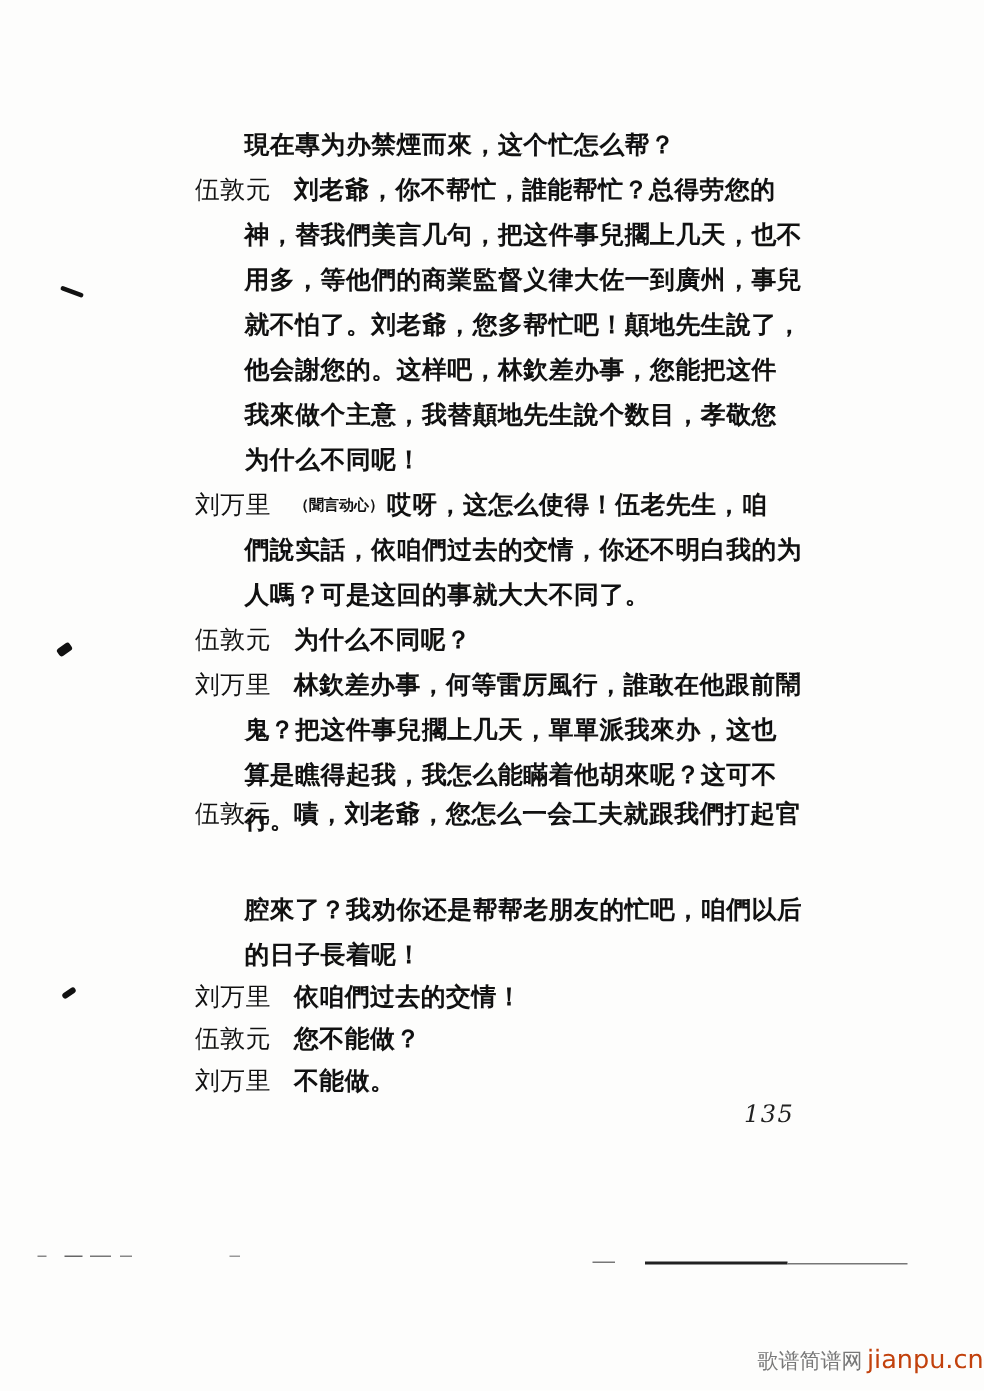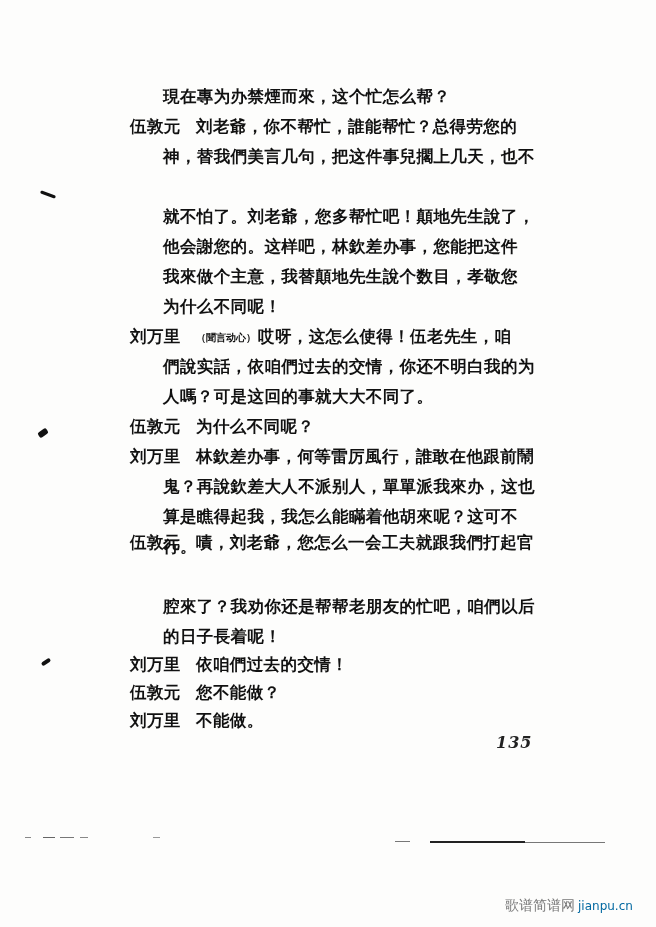--- a/index.html
+++ b/index.html
@@ -29,35 +29,35 @@
       line-height: 30px;
       font-size: 16.5px;
       white-space: nowrap;
       letter-spacing: 0.4px;
       font-weight: bold;
     }
     .line.cont { left: 163px; }
     .speaker {
       display: inline-block;
       width: 66px;
-      font-weight: bold;
+      font-weight: normal;
     }
     .stage {
       font-size: 10px;
       letter-spacing: 0;
       vertical-align: middle;
       margin: 0 2px 0 0;
     }
     .page-number {
       position: absolute;
       left: 496px;
       top: 733px;
       font-family: "DejaVu Serif", serif;
       font-style: italic;
-      font-weight: bold;
+      font-weight: normal;
       font-size: 16px;
       letter-spacing: 1px;
       color: #222;
     }
     .mark {
       position: absolute;
       background: #111;
       border-radius: 2px;
     }
     .mark1 { left: 40px; top: 193px; width: 16px; height: 3px; transform: rotate(20deg); }
@@ -79,40 +79,43 @@
     .watermark {
       position: absolute;
       left: 505px;
       top: 897px;
       font-family: "DejaVu Sans", sans-serif;
       font-size: 14px;
       color: #777;
       white-space: nowrap;
     }
     .watermark .domain {
-      color: #0369a1;
-      font-size: 12px;
+      color: #c2410c;
+      font-size: 17px;
       margin-left: 3px;
     }
   </style>
 </head>
 <body>
 
 <div class="page">
 
   <div class="line cont" style="top:82px">
     <span>現在專为办禁煙而來，这个忙怎么帮？</span>
   </div>
 
   <div class="line" style="top:112px">
     <span class="speaker">伍敦元</span><span>刘老爺，你不帮忙，誰能帮忙？总得劳您的</span>
   </div>
 
   <div class="line cont" style="top:142px">
     <span>神，替我們美言几句，把这件事兒擱上几天，也不</span>
+  </div>
+  <div class="line cont" style="top:172px">
+    <span>用多，等他們的商業監督义律大佐一到廣州，事兒</span>
   </div>
   <div class="line cont" style="top:202px">
     <span>就不怕了。刘老爺，您多帮忙吧！顛地先生說了，</span>
   </div>
   <div class="line cont" style="top:232px">
     <span>他会謝您的。这样吧，林欽差办事，您能把这件</span>
   </div>
   <div class="line cont" style="top:262px">
     <span>我來做个主意，我替顛地先生說个数目，孝敬您</span>
   </div>
@@ -132,21 +135,21 @@
   </div>
 
   <div class="line" style="top:412px">
     <span class="speaker">伍敦元</span><span>为什么不同呢？</span>
   </div>
 
   <div class="line" style="top:442px">
     <span class="speaker">刘万里</span><span>林欽差办事，何等雷厉風行，誰敢在他跟前鬧</span>
   </div>
   <div class="line cont" style="top:472px">
-    <span>鬼？再說欽差大人不派别人，單單派我來办，这也</span>
+    <span>鬼？把这件事兒擱上几天，單單派我來办，这也</span>
   </div>
   <div class="line cont" style="top:502px">
     <span>算是瞧得起我，我怎么能瞞着他胡來呢？这可不</span>
   </div>
   <div class="line cont" style="top:532px">
     <span>行。</span>
   </div>
 
   <div class="line" style="top:528px">
     <span class="speaker">伍敦元</span><span>嘖，刘老爺，您怎么一会工夫就跟我們打起官</span>

